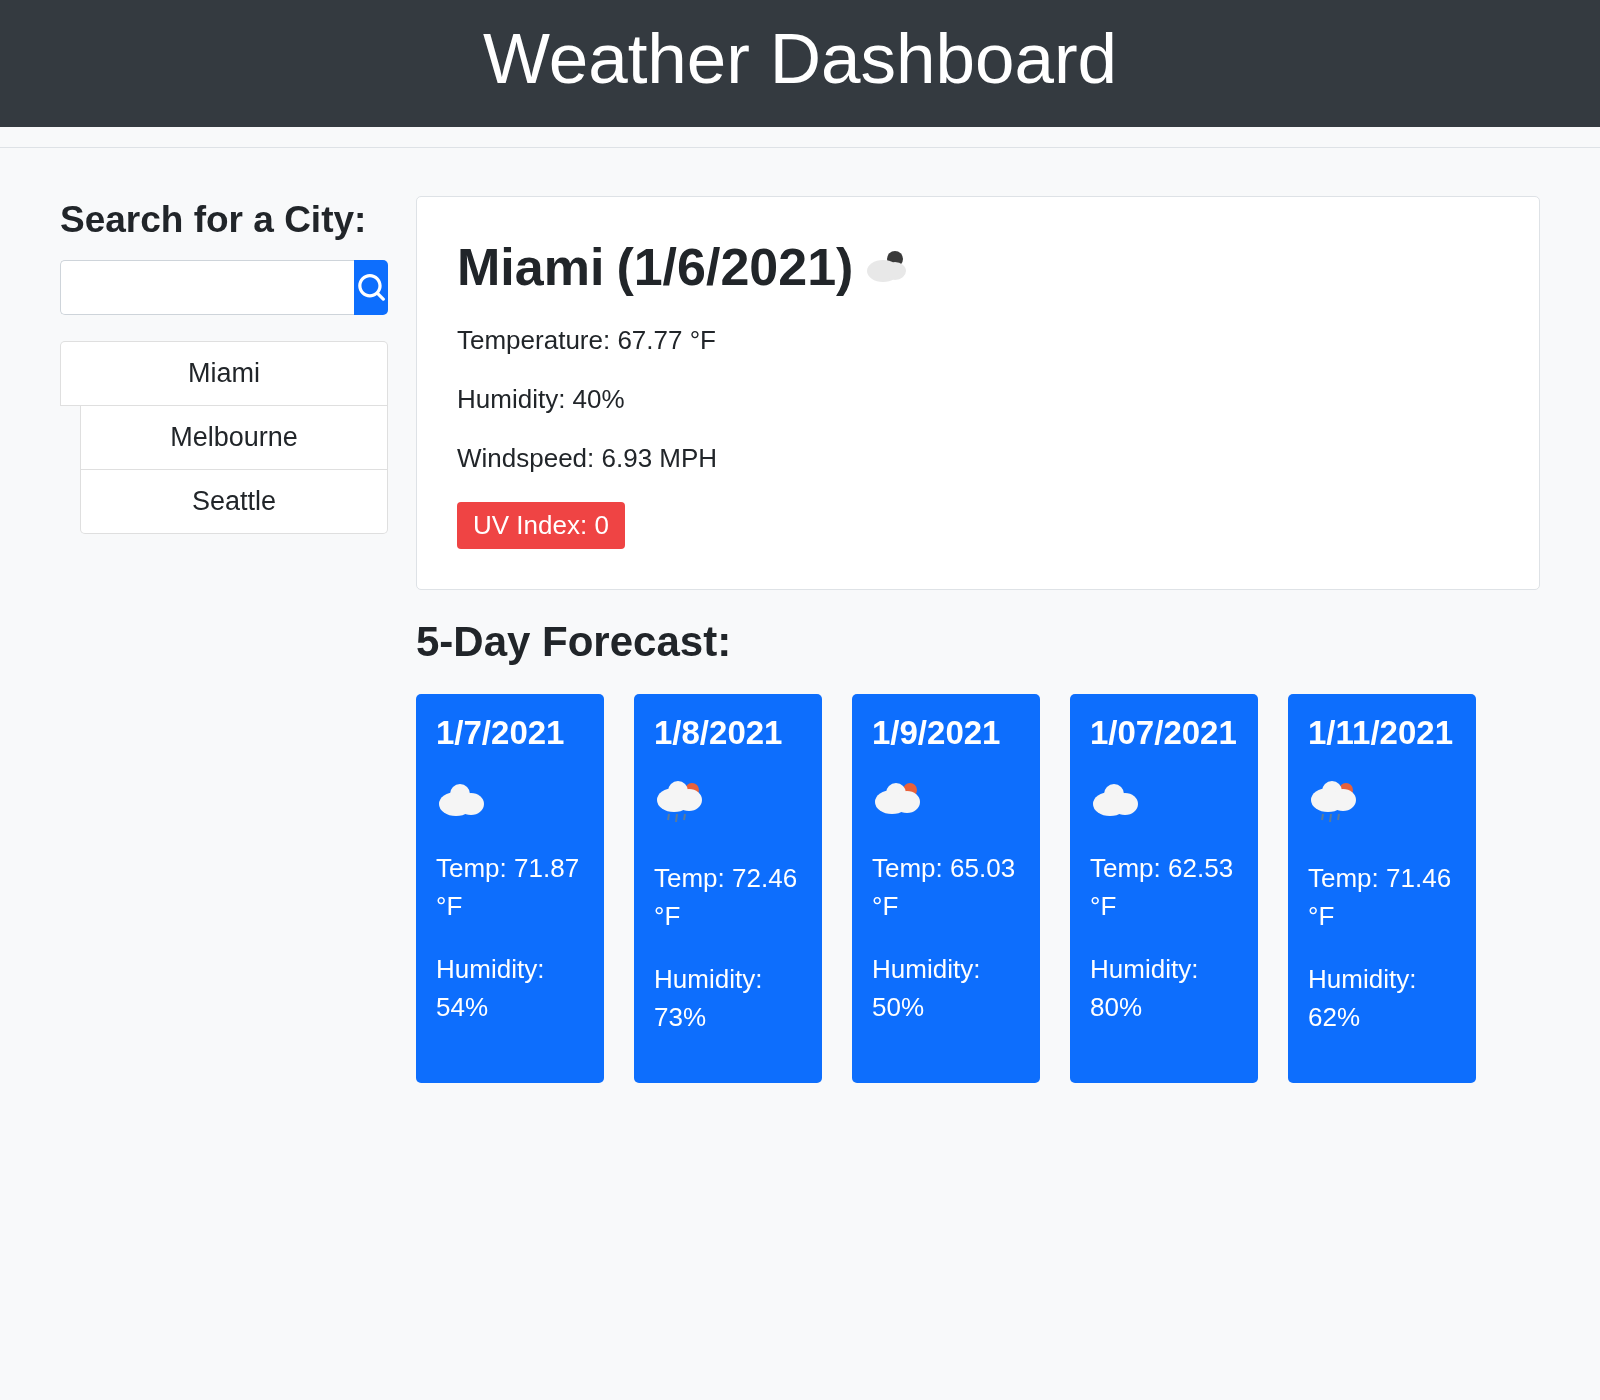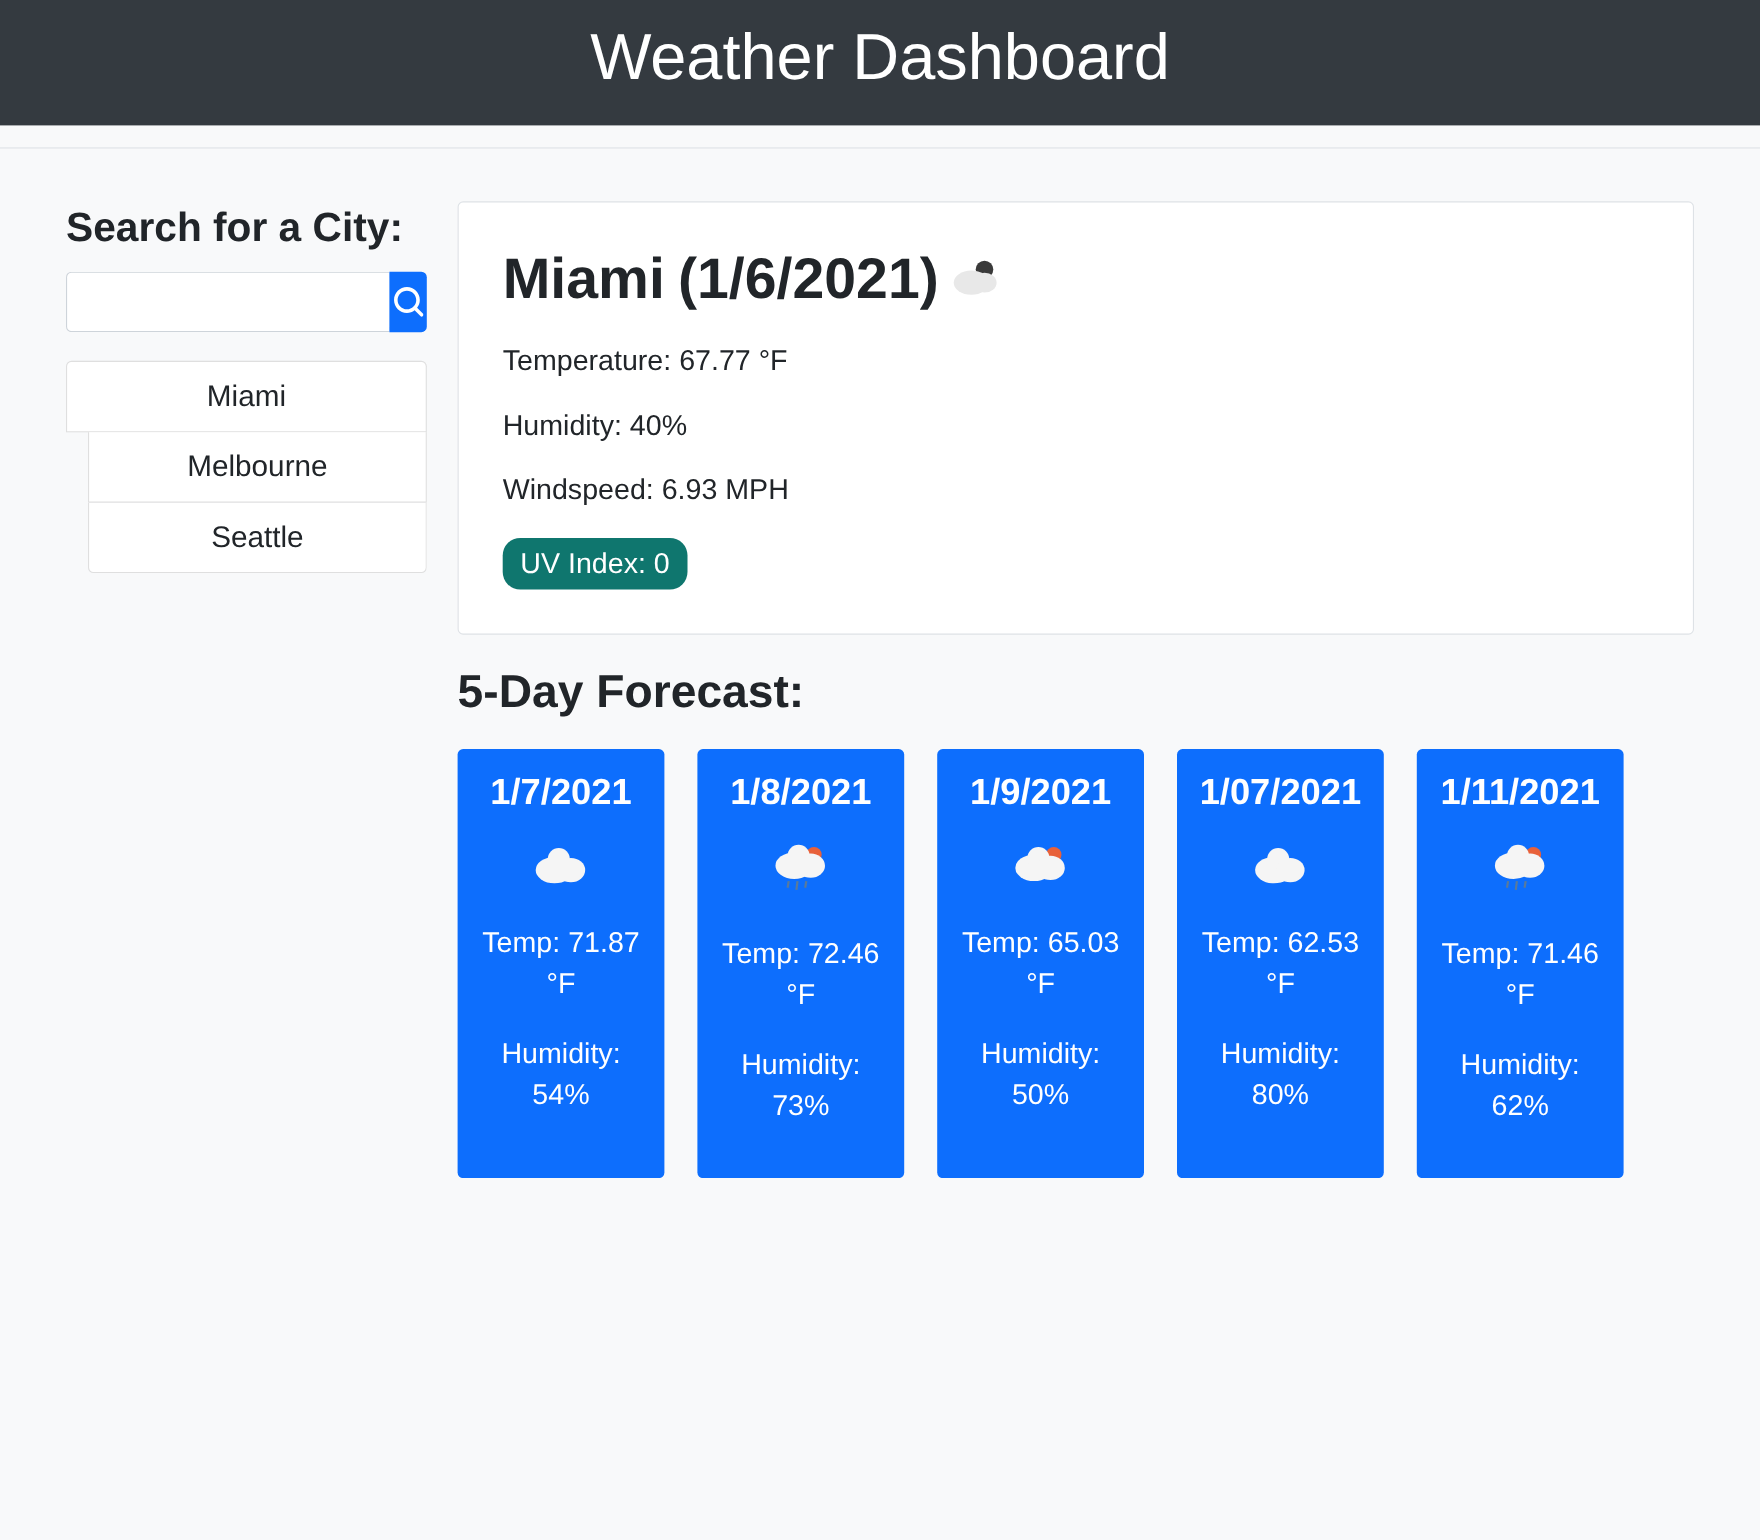--- a/index.html
+++ b/index.html
@@ -12,21 +12,21 @@
       background: #f8f9fa;
       width: 1600px;
     }
     .header {
       background: #343a40;
       color: white;
       text-align: center;
       padding: 18px 0 28px;
     }
     .header h1 {
-      font-size: 59px;
+      font-size: 71px;
       font-weight: 400;
     }
     .divider {
       border-top: 1px solid #dee2e6;
       margin-top: 20px;
     }
     .content {
       display: flex;
       padding: 48px 60px 0;
       gap: 28px;
@@ -117,37 +117,36 @@
       gap: 12px;
       margin-bottom: 28px;
     }
     .current-weather p {
       font-size: 26px;
       color: #212529;
       margin-bottom: 28px;
     }
     .uv-badge {
       display: inline-block;
-      background: #0f766e;
+      background: #ef4444;
       color: white;
       padding: 8px 16px;
-      border-radius: 16px;
+      border-radius: 4px;
       font-size: 26px;
     }
     .forecast-heading {
       font-size: 42px;
       font-weight: 700;
       color: #212529;
       margin-bottom: 28px;
     }
     .forecast-cards {
       display: flex;
       gap: 30px;
       flex-wrap: wrap;
-      text-align: center;
     }
     .forecast-card {
       background: #0d6efd;
       color: white;
       border-radius: 5px;
       padding: 20px;
       width: 188px;
       overflow: hidden;
     }
     .forecast-card h4 {

